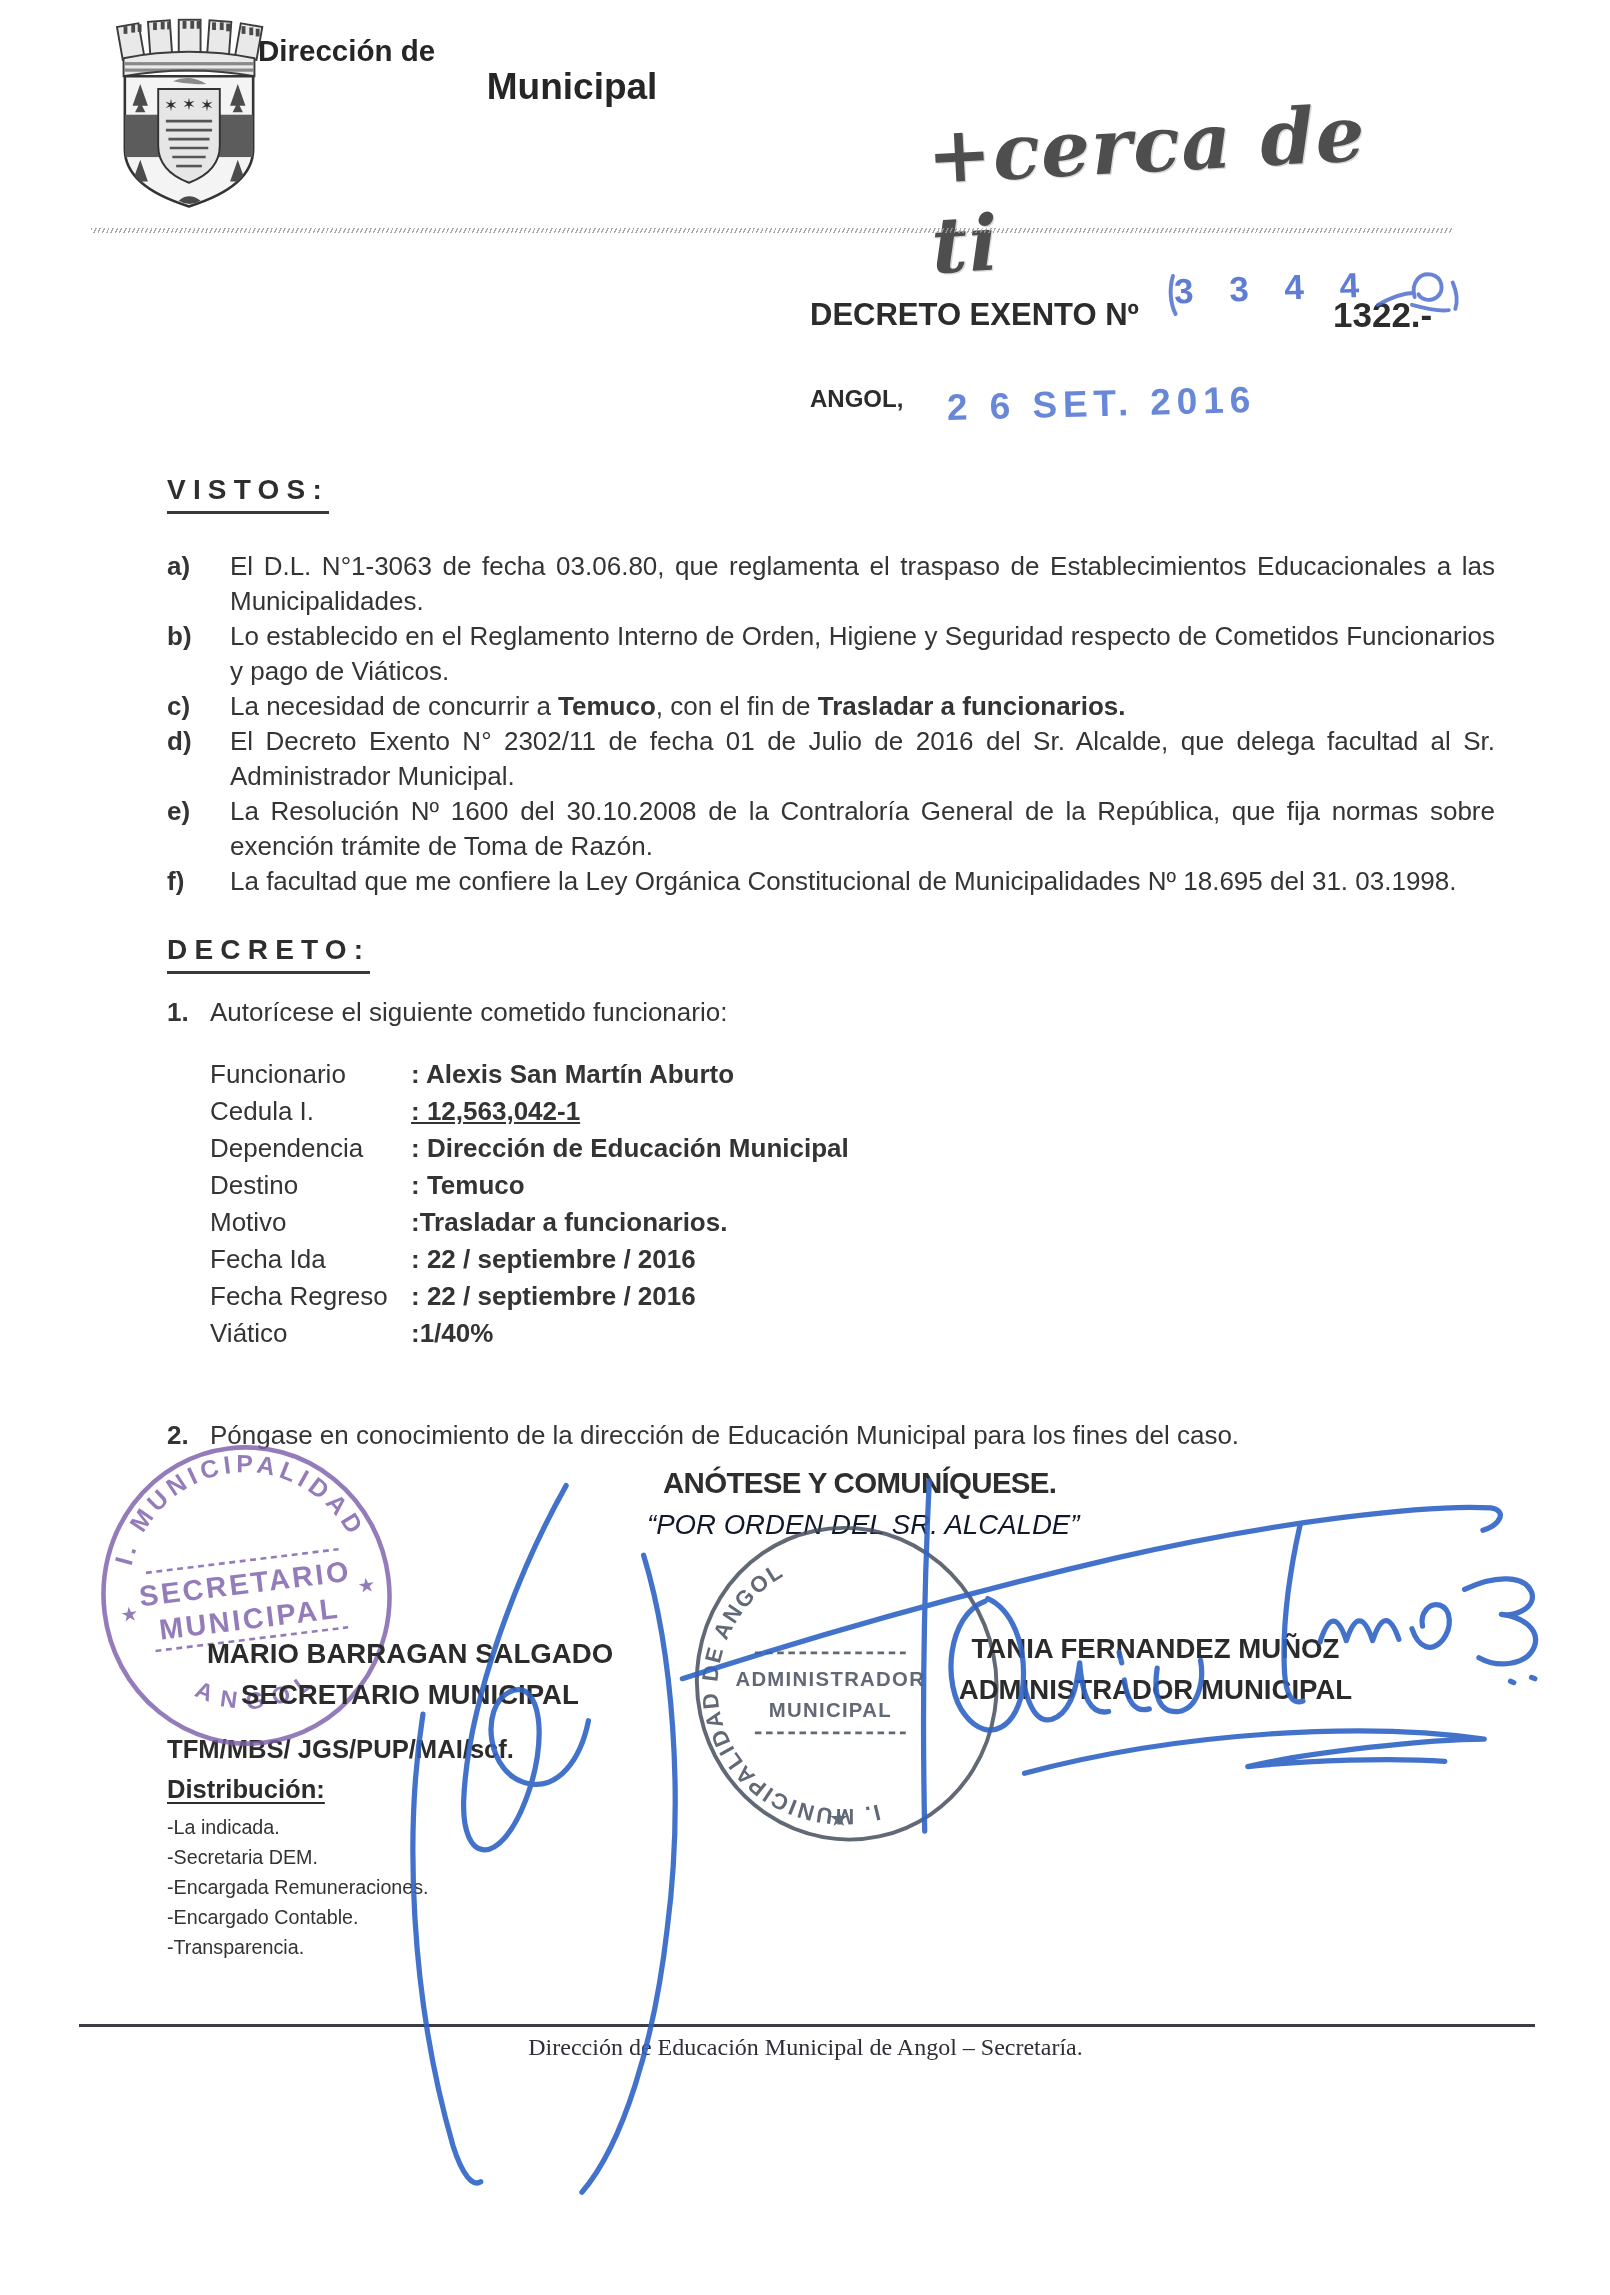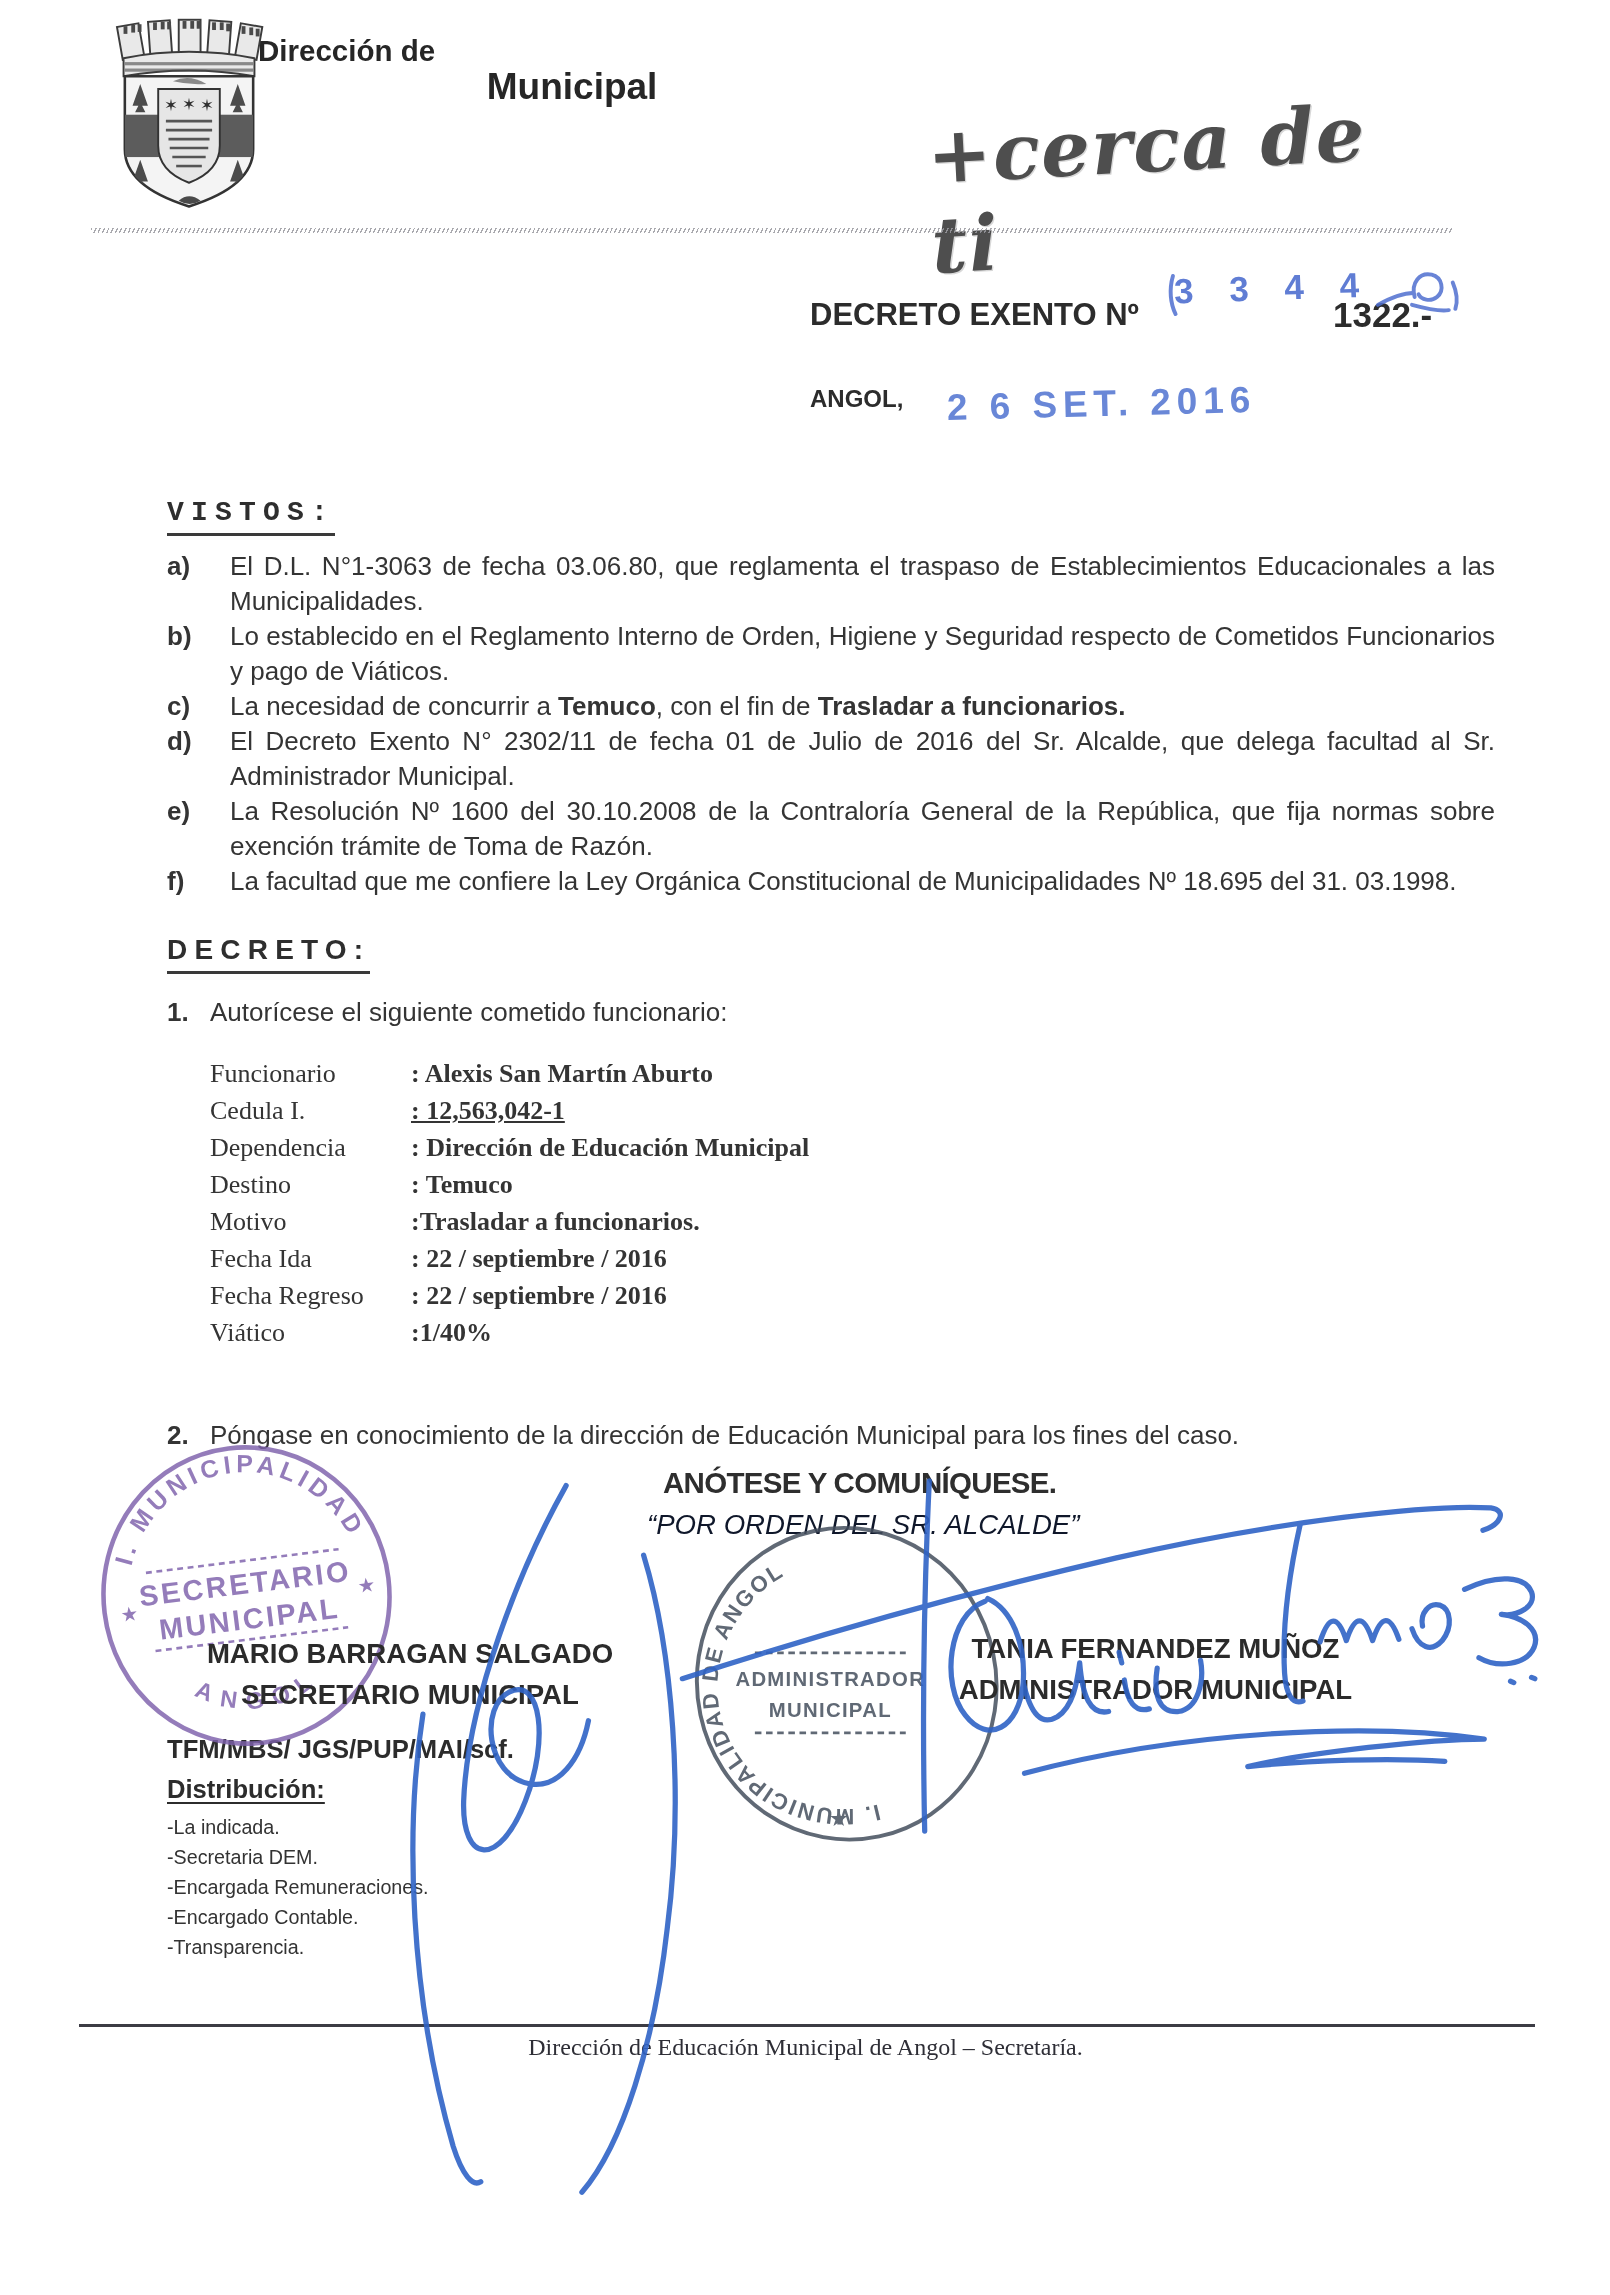--- a/index.html
+++ b/index.html
@@ -44,21 +44,21 @@
     border-bottom:3.3px solid #3a3a3a;padding-bottom:4.6px;display:inline-block;
   }
   .vistos-list{left:167px;top:549px;width:1328px;}
   .vitem{display:flex;font-size:26px;line-height:35px;}
   .vletter{width:63px;font-weight:bold;flex:none;}
   .vtext{flex:1;text-align:justify;}
   .numitem{display:flex;font-size:26px;line-height:35px;}
   .numitem .num{width:43px;font-weight:bold;flex:none;}
   .numitem .ntext{flex:1;text-align:justify;}
   .fields{left:210px;top:1059px;width:1116px;}
-  .frow{display:flex;font-size:26px;height:37px;align-items:flex-start;font-family:Liberation Serif, serif;}
+  .frow{display:flex;font-size:26px;height:37px;align-items:flex-start;}
   .flabel{width:201px;flex:none;}
   .fvalue{font-weight:bold;}
   
   .order1{left:663px;top:1466px;font-size:29.5px;font-weight:bold;color:#2e2e2e;letter-spacing:-0.7px;}
   .order2{left:647px;top:1509px;font-size:27.6px;font-style:italic;color:#0f172a;}
   .sig-name-block{text-align:center;line-height:1;z-index:4;}
   .sig-name{font-size:27.6px;font-weight:bold;color:#2b2b2b;}
   .sig-title{font-size:27.6px;font-weight:bold;color:#2b2b2b;margin-top:13.8px;}
   .left-names{left:163px;top:1640px;width:494px;}
   .right-names{left:860px;top:1635px;width:591px;}
@@ -166,21 +166,21 @@
       <path d="M 2098 464 C 2120 452 2138 446 2152 446"></path>
       <path d="M 2154 452 C 2148 430 2162 414 2180 418 C 2196 422 2200 442 2188 452 C 2178 460 2164 456 2160 448"></path>
       <path d="M 2150 464 C 2172 470 2192 474 2206 472"></path>
       <path d="M 2212 430 C 2218 444 2220 458 2216 470"></path>
     </g>
   </svg>
 
   <div class="abs city">ANGOL,</div>
   <div class="abs date-stamp">2 6 SET. 2016</div>
 
-  <div class="abs" style="left:167px;top:497px;font-family:Liberation Mono, monospace;">
+  <div class="abs" style="left:167px;top:474px;">
     <span class="section-heading">VISTOS:</span>
   </div>
 
   <div class="abs vistos-list">
     <div class="vitem">
       <span class="vletter">a)</span>
       <span class="vtext"><span>El D.L. N°1-3063 de fecha 03.06.80, que reglamenta el traspaso de Establecimientos Educacionales a las Municipalidades.</span></span>
     </div>
     <div class="vitem">
       <span class="vletter">b)</span>

